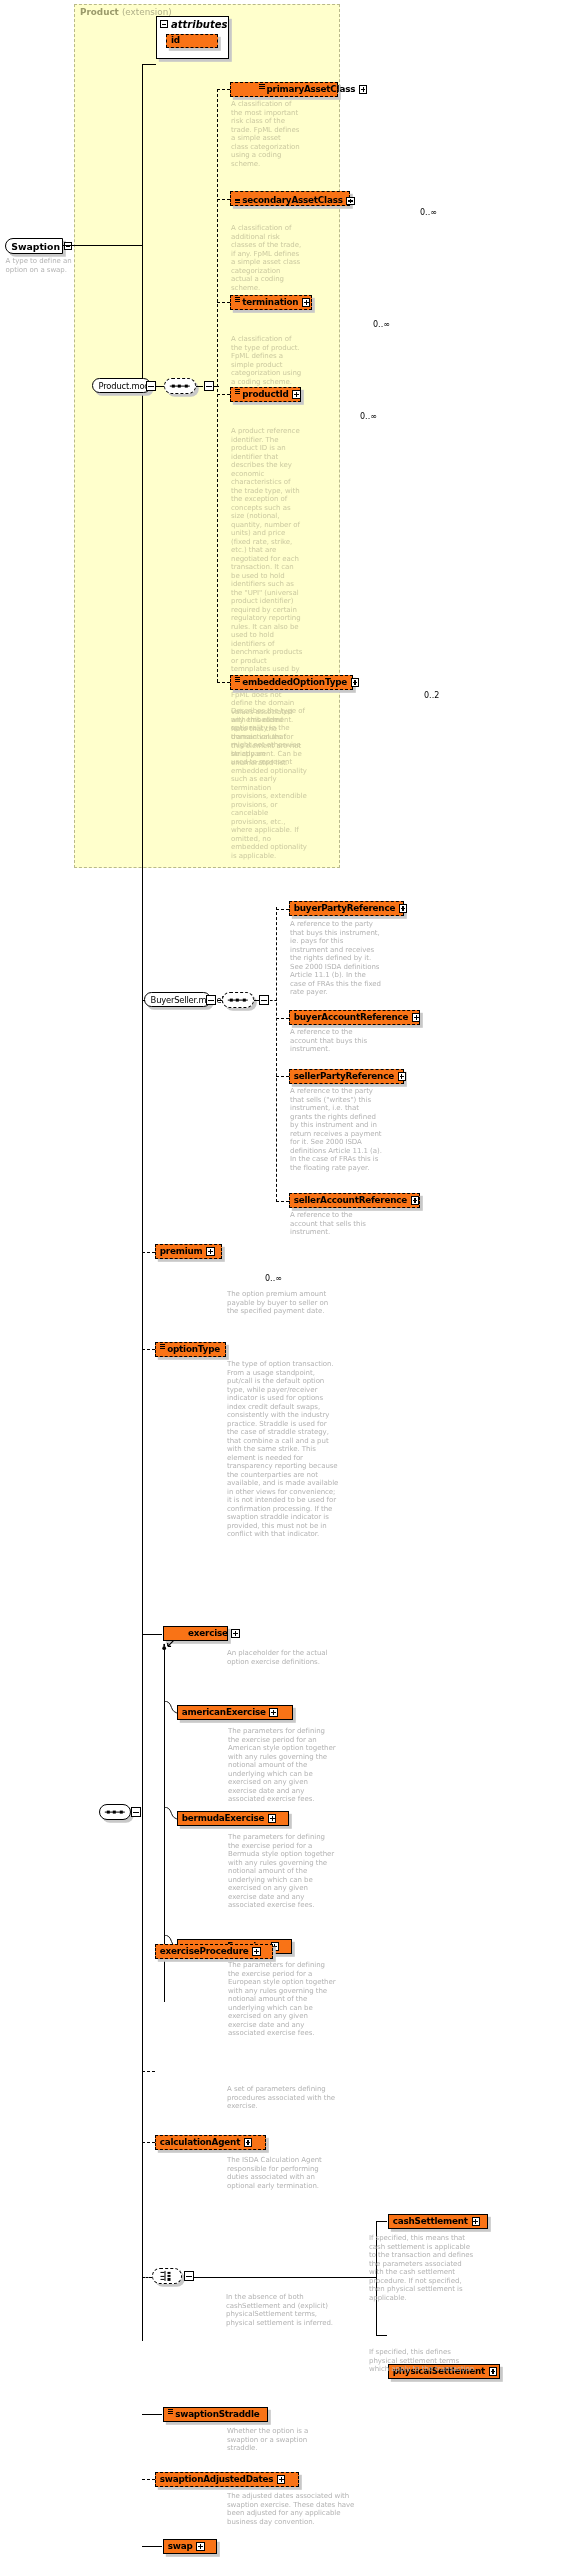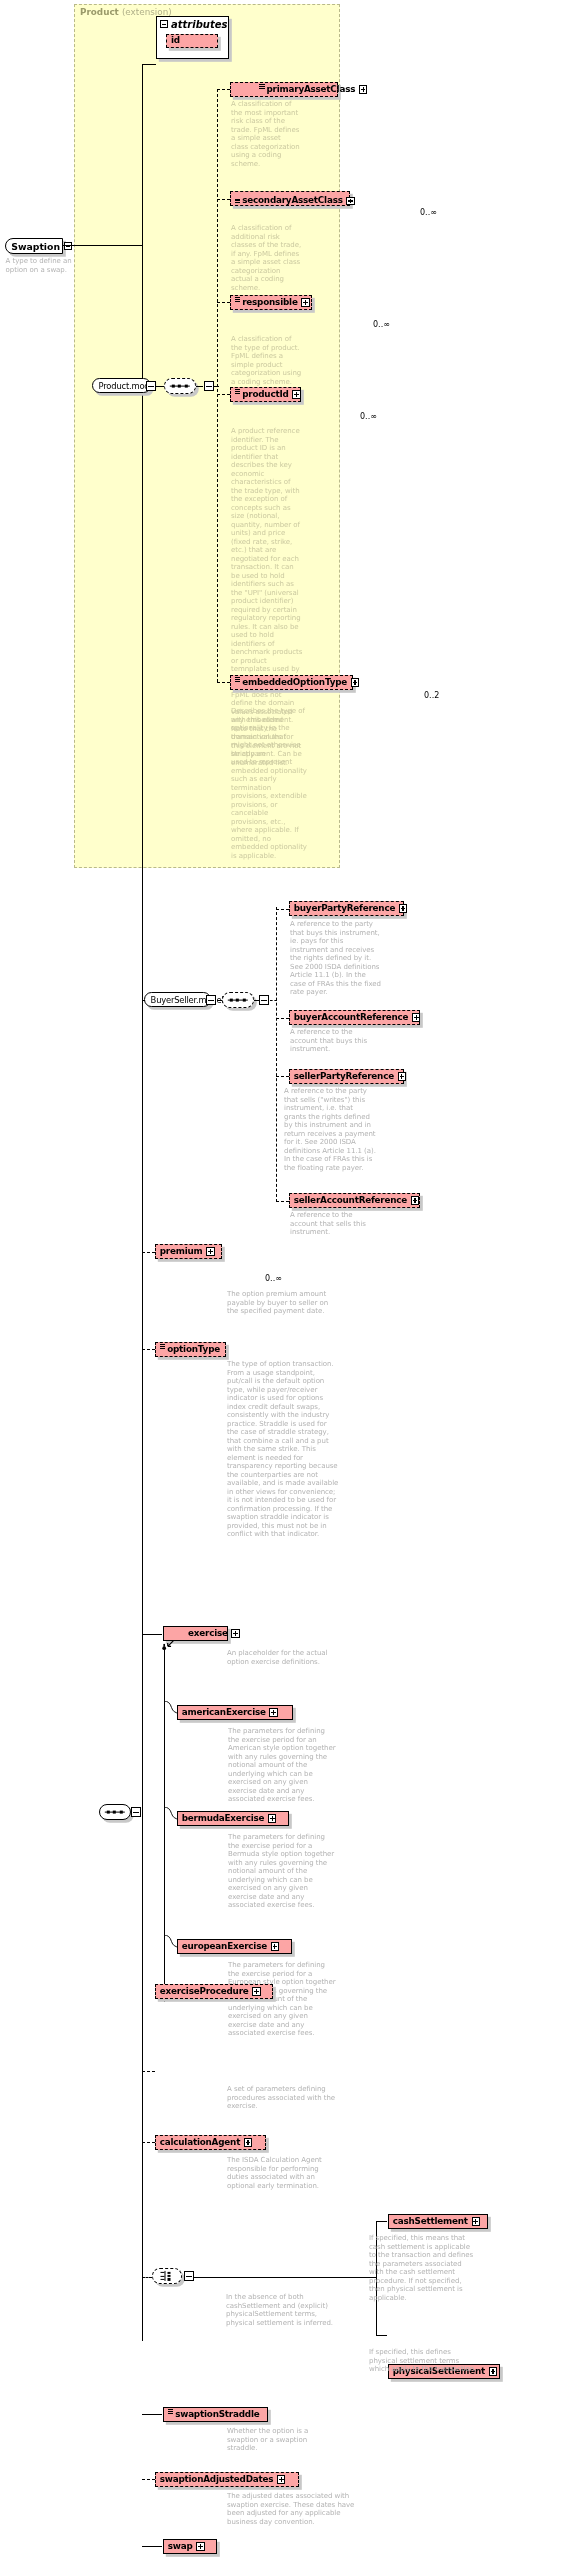--- a/index.html
+++ b/index.html
@@ -26,21 +26,21 @@
     font-weight:bold;
     color:#9a9a6a;
     white-space:nowrap;
   }
   .grouptitle .ext{font-weight:normal;color:#b0b089;}
 
   
   .node{
     position:absolute;
     box-sizing:border-box;
-    background:#fca5a5;
+    background:#f97316;
     border:1.2px solid #000000;
     height:15px;
     display:flex;
     align-items:center;
     padding:0 2.8px 0 3.7px;
     white-space:nowrap;
     box-shadow:2.8px 2.8px 0 0 #c8c8c8;
   }
   .node.opt{border-style:dashed;}
   .node .lbl{
@@ -222,21 +222,21 @@
   <div class="card" style="left:420px;top:208px;">0..∞</div>
   <div class="doc onyellow" style="left:231px;top:224px;width:72px;">A classification of additional risk classes of the trade, if any. FpML defines a simple asset class categorization actual a coding scheme.</div>
 
   <div class="dash-h" style="left:217px;top:302px;width:13px;"></div>
   <div class="node opt" style="left:230px;top:295px;width:82px;">
     <span class="seqglyph">
         <i></i>
         <i></i>
         <i></i>
       </span>
-    <span class="lbl">responsible</span>
+    <span class="lbl">termination</span>
     <span class="tog plus"></span>
   </div>
   <div class="card" style="left:373px;top:320px;">0..∞</div>
   <div class="doc onyellow" style="left:231px;top:335px;width:71px;">A classification of the type of product. FpML defines a simple product categorization using a coding scheme.</div>
 
   <div class="dash-h" style="left:217px;top:394px;width:13px;"></div>
   <div class="node opt" style="left:230px;top:387px;width:71px;">
     <span class="seqglyph">
         <i></i>
         <i></i>
@@ -292,21 +292,21 @@
     <span class="lbl">buyerAccountReference</span>
     <span class="tog plus"></span>
   </div>
   <div class="doc" style="left:290px;top:1028px;width:91px;">A reference to the account that buys this instrument.</div>
 
   <div class="dash-h" style="left:276px;top:1076px;width:13px;"></div>
   <div class="node opt" style="left:289px;top:1069px;width:115px;">
     <span class="lbl">sellerPartyReference</span>
     <span class="tog plus"></span>
   </div>
-  <div class="doc" style="left:284px;top:1087px;width:92px;">A reference to the party that sells ("writes") this instrument, i.e. that grants the rights defined by this instrument and in return receives a payment for it. See 2000 ISDA definitions Article 11.1 (a). In the case of FRAs this is the floating rate payer.</div>
+  <div class="doc" style="left:290px;top:1087px;width:92px;">A reference to the party that sells ("writes") this instrument, i.e. that grants the rights defined by this instrument and in return receives a payment for it. See 2000 ISDA definitions Article 11.1 (a). In the case of FRAs this is the floating rate payer.</div>
 
   <div class="dash-h" style="left:276px;top:1201px;width:13px;"></div>
   <div class="node opt" style="left:289px;top:1193px;width:131px;">
     <span class="lbl">sellerAccountReference</span>
     <span class="tog plus"></span>
   </div>
   <div class="doc" style="left:290px;top:1211px;width:92px;">A reference to the account that sells this instrument.</div>
 
   <div class="ln-h" style="left:142px;top:1000px;width:2.8px;"></div>
 
@@ -375,21 +375,21 @@
   <div class="comp" style="left:99px;top:1804px;">
     <div class="dots">
       <span class="dot" style="left:1.9px;"></span>
       <span class="dot" style="left:8.4px;"></span>
       <span class="dot" style="left:15px;"></span>
     </div>
   </div>
   <div class="togout" style="left:131px;top:1807px;"></div>
 
   <div class="dash-h" style="left:142px;top:2071px;width:13px;"></div>
-  <div class="node opt" style="left:155px;top:1984px;width:118px;text-align:center;">
+  <div class="node opt" style="left:155px;top:1944px;width:118px;text-align:center;">
     <span class="lbl">exerciseProcedure</span>
     <span class="tog plus"></span>
   </div>
   <div class="doc" style="left:227px;top:2085px;width:110px;">A set of parameters defining procedures associated with the exercise.</div>
 
   <div class="dash-h" style="left:142px;top:2142px;width:13px;"></div>
   <div class="node opt" style="left:155px;top:2135px;width:111px;">
     <span class="lbl">calculationAgent</span>
     <span class="tog plus"></span>
   </div>

